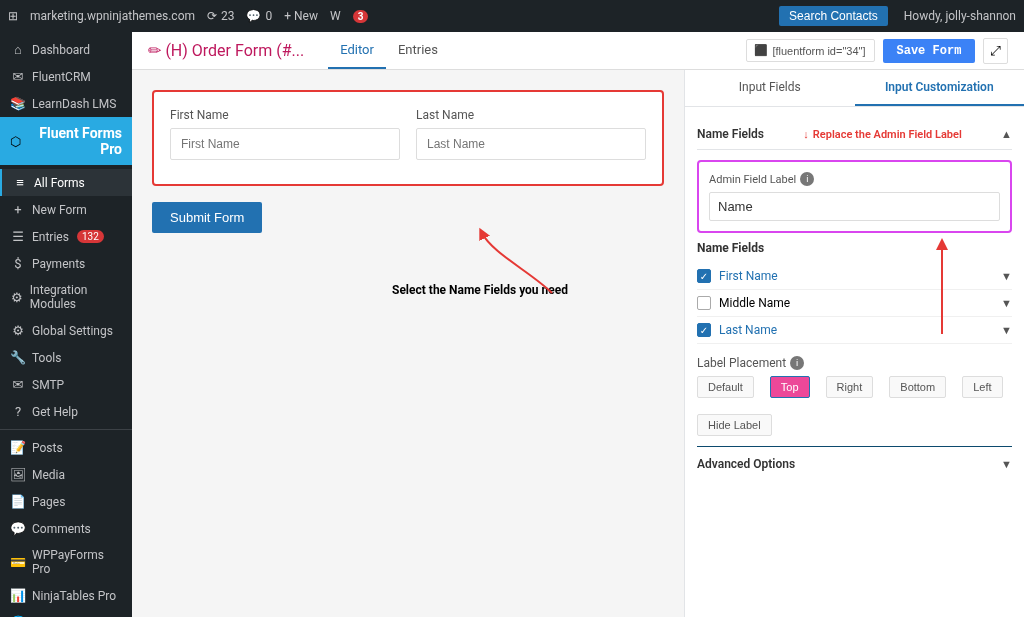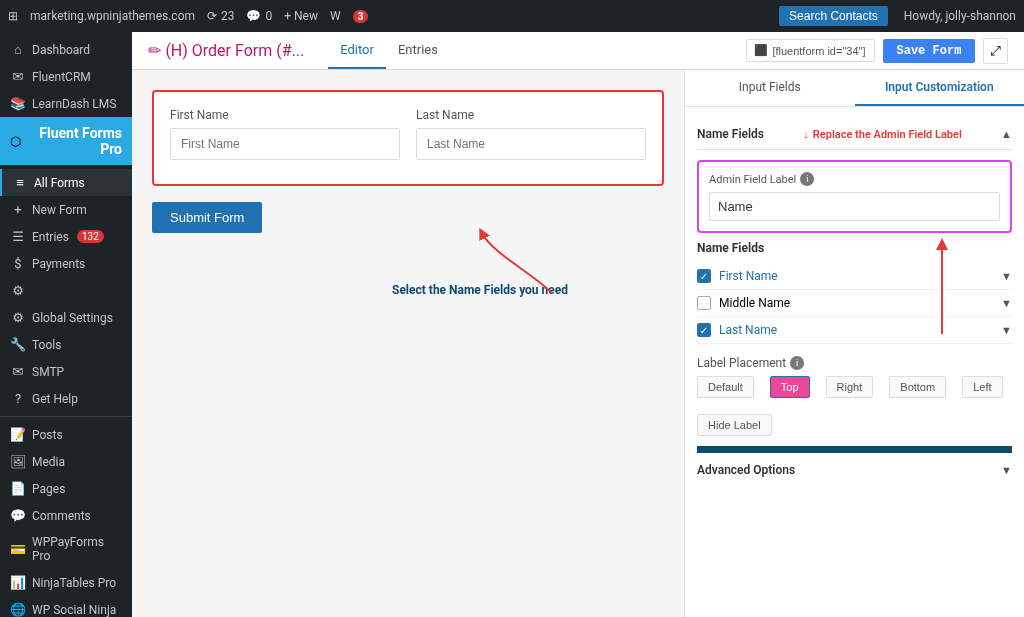--- a/index.html
+++ b/index.html
@@ -120,21 +120,21 @@
     .name-field-text { font-size: 12px; }
     .name-field-text.blue { color: #2271b1; }
     .chevron { color: #555; font-size: 11px; }
 
     .label-placement { margin-top: 12px; }
     .label-placement-title { font-size: 12px; color: #555; margin-bottom: 6px; display: flex; align-items: center; gap: 4px; }
     .placement-buttons { display: flex; flex-wrap: wrap; gap: 16px; }
     .placement-btn { border: 1px solid #ddd; background: #f9f9f9; padding: 4px 10px; font-size: 11px; border-radius: 2px; cursor: pointer; color: #555; }
     .placement-btn.active { background: #ec4899; color: #fff; border-color: #2271b1; }
 
-    .advanced-options { display: flex; align-items: center; justify-content: space-between; padding: 10px 0; border-top: 7px solid #0c4a6e; margin-top: 10px; cursor: pointer; }
+    .advanced-options { display: flex; align-items: center; justify-content: space-between; padding: 10px 0; border-top: 1px solid #0c4a6e; margin-top: 10px; cursor: pointer; }
     .advanced-label { font-weight: 600; font-size: 12px; color: #333; }
 
     .info-icon { width: 14px; height: 14px; background: #777; color: #fff; border-radius: 50%; display: inline-flex; align-items: center; justify-content: center; font-size: 9px; cursor: default; }
   </style>
 </head>
 <body>
 
 <div class="admin-bar">
   <span class="admin-bar-item">⊞</span>
   <span class="admin-bar-item">marketing.wpninjathemes.com</span>
@@ -189,20 +189,21 @@
       <span class="s-icon">☰</span>
       <span>Entries</span>
       <span class="badge">132</span>
     </div>
     <div class="sidebar-item">
       <span class="s-icon">$</span>
       <span>Payments</span>
     </div>
     <div class="sidebar-item">
       <span class="s-icon">⚙</span>
+      <span>Integration Modules</span>
     </div>
     <div class="sidebar-item">
       <span class="s-icon">⚙</span>
       <span>Global Settings</span>
     </div>
     <div class="sidebar-item">
       <span class="s-icon">🔧</span>
       <span>Tools</span>
     </div>
     <div class="sidebar-item">
@@ -281,21 +282,21 @@
               <label>Last Name</label>
               <input type="text" placeholder="Last Name" style="">
             </div>
           </div>
         </div>
 
         <button class="submit-btn">Submit Form</button>
 
         
         <div style="position: relative; margin-top: 60px;">
-          <div style="color: #0c4a6e; font-size: 12px; font-weight: 700; position: absolute; left: 240px; top: -10px;">Select the Name Fields you need</div>
+          <div style="color: #000000; font-size: 12px; font-weight: 700; position: absolute; left: 240px; top: -10px;">Select the Name Fields you need</div>
 
           <svg style="position: absolute; left: 320px; top: -70px;" width="100" height="80">
             <defs>
               <marker id="arrowhead" markerWidth="8" markerHeight="8" refX="3" refY="3" orient="auto">
                 <path d="M 0 0 L 6 3 L 0 6 Z" fill="#e53935"></path>
               </marker>
             </defs>
             <path d="M 80 70 C 60 50 20 30 10 10" stroke="#e53935" stroke-width="2" fill="none" marker-end="url(#arrowhead)"></path>
           </svg>
         </div>

